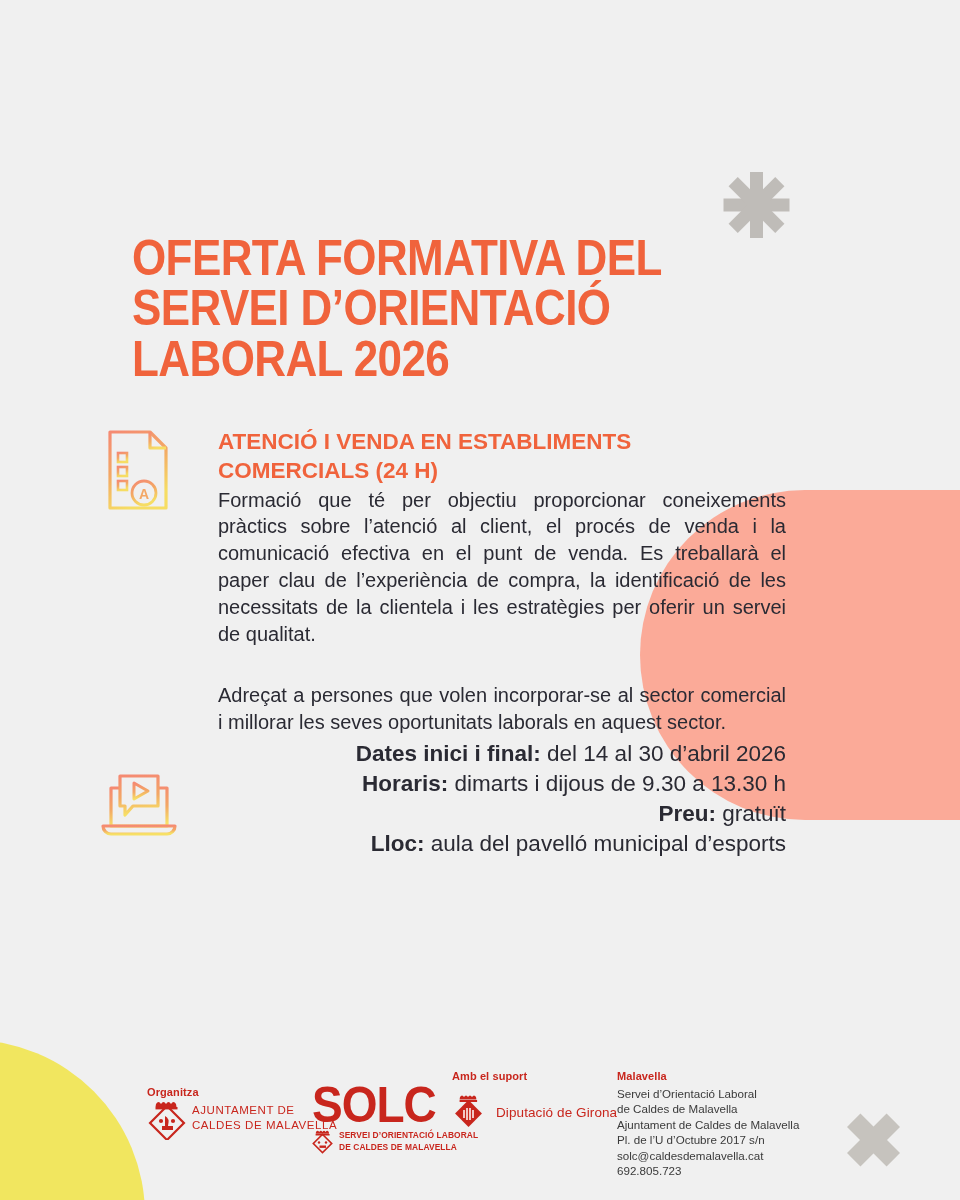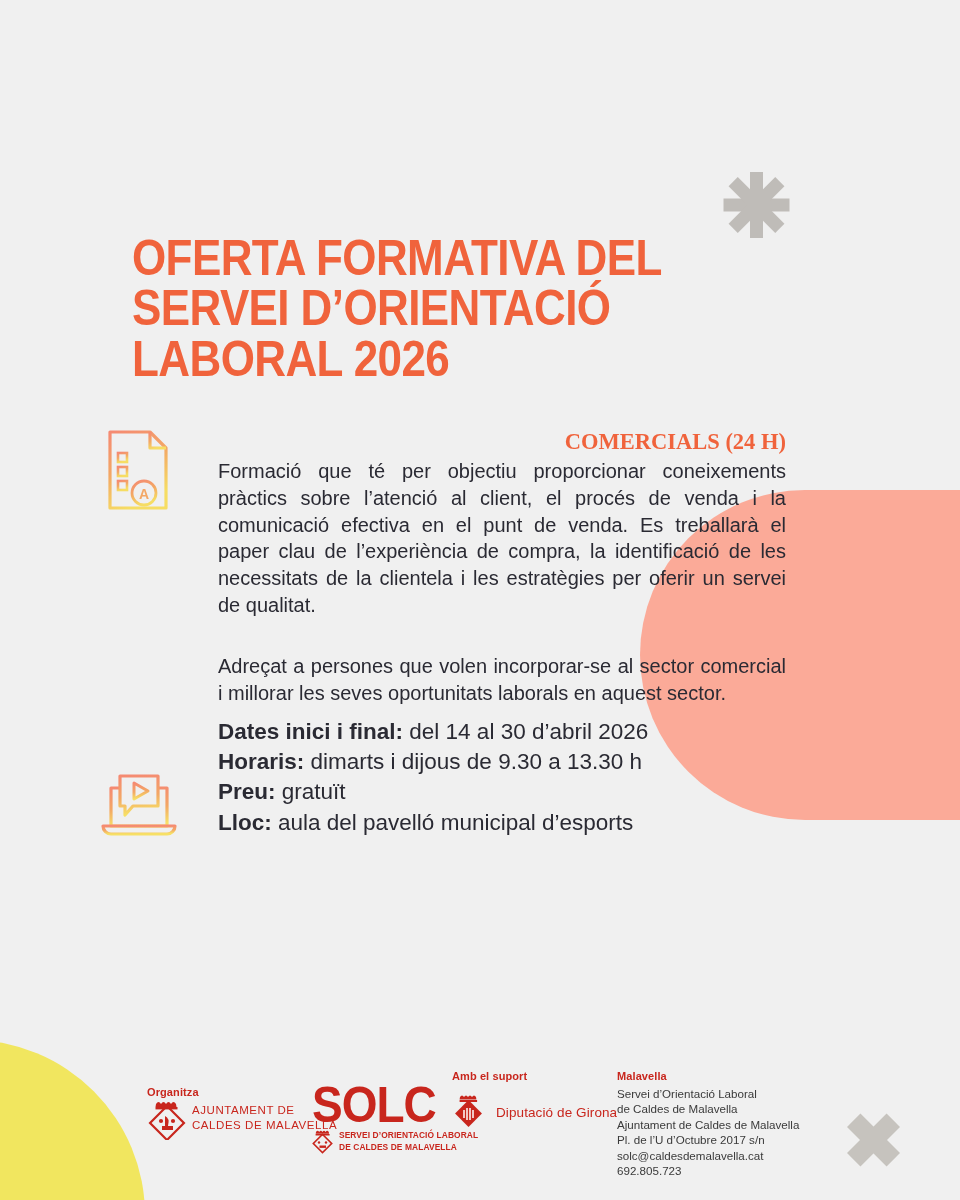--- a/index.html
+++ b/index.html
@@ -86,31 +86,31 @@
     z-index:2;
   }
   .course-title{
     color:#F0633C;
     font-weight:bold;
     font-size:22.5px;
     line-height:1.28;
     text-align:justify;
     margin-bottom:1px;
   }
-  .course-title .last{ text-align:right;font-family:Liberation Serif, serif; }
+  .course-title .last{ text-align:left; }
   .body-text{
     color:#2A2A33;
     font-size:20px;
     line-height:1.345;
     text-align:justify;
     text-justify:inter-word;
   }
   .para-gap{ height:34px; }
 
-  .details{ margin-top:10px; }
+  .details{ margin-top:3px;text-align:right; }
   .details .row{
     color:#2A2A33;
     font-size:22.5px;
     line-height:1.345;
   }
   .details .row b{ font-weight:bold; }
 
   
   .icon-doc{
     position:absolute;
@@ -243,20 +243,21 @@
     <path d="M3 58 h72 a8 8 0 0 1 -8 8 H11 a8 8 0 0 1 -8 -8 Z" fill="none" stroke="url(#g2)" stroke-width="3.2" stroke-linejoin="round"></path>
     <line x1="24" y1="50" x2="54" y2="50" stroke="url(#g2)" stroke-width="3.2" stroke-linecap="round"></line>
     <path d="M20 8 h38 v30 H33 l-8 9 v-9 h-5 Z" fill="#F0F0F0" stroke="url(#g2)" stroke-width="3.2" stroke-linejoin="round"></path>
     <path d="M34 15 l14 8 -14 8 Z" fill="none" stroke="url(#g2)" stroke-width="3" stroke-linejoin="round"></path>
   </svg>
 </div>
 
 <div class="content">
 
   <div class="course-title">
+    <div>ATENCIÓ I VENDA EN ESTABLIMENTS</div>
     <div class="last">COMERCIALS (24 H)</div>
   </div>
 
   <div class="body-text">Formació que té per objectiu proporcionar coneixements pràctics sobre l’atenció al client, el procés de venda i la comunicació efectiva en el punt de venda. Es treballarà el paper clau de l’experiència de compra, la identificació de les necessitats de la clientela i les estratègies per oferir un servei de qualitat.</div>
 
   <div class="para-gap"></div>
 
   <div class="body-text">Adreçat a persones que volen incorporar-se al sector comercial i millorar les seves oportunitats laborals en aquest sector.</div>
 
   <div class="details">

